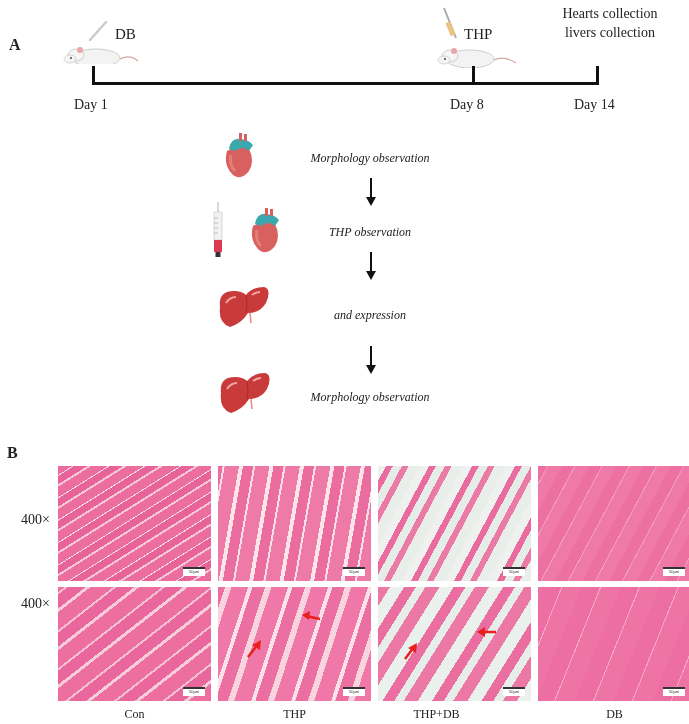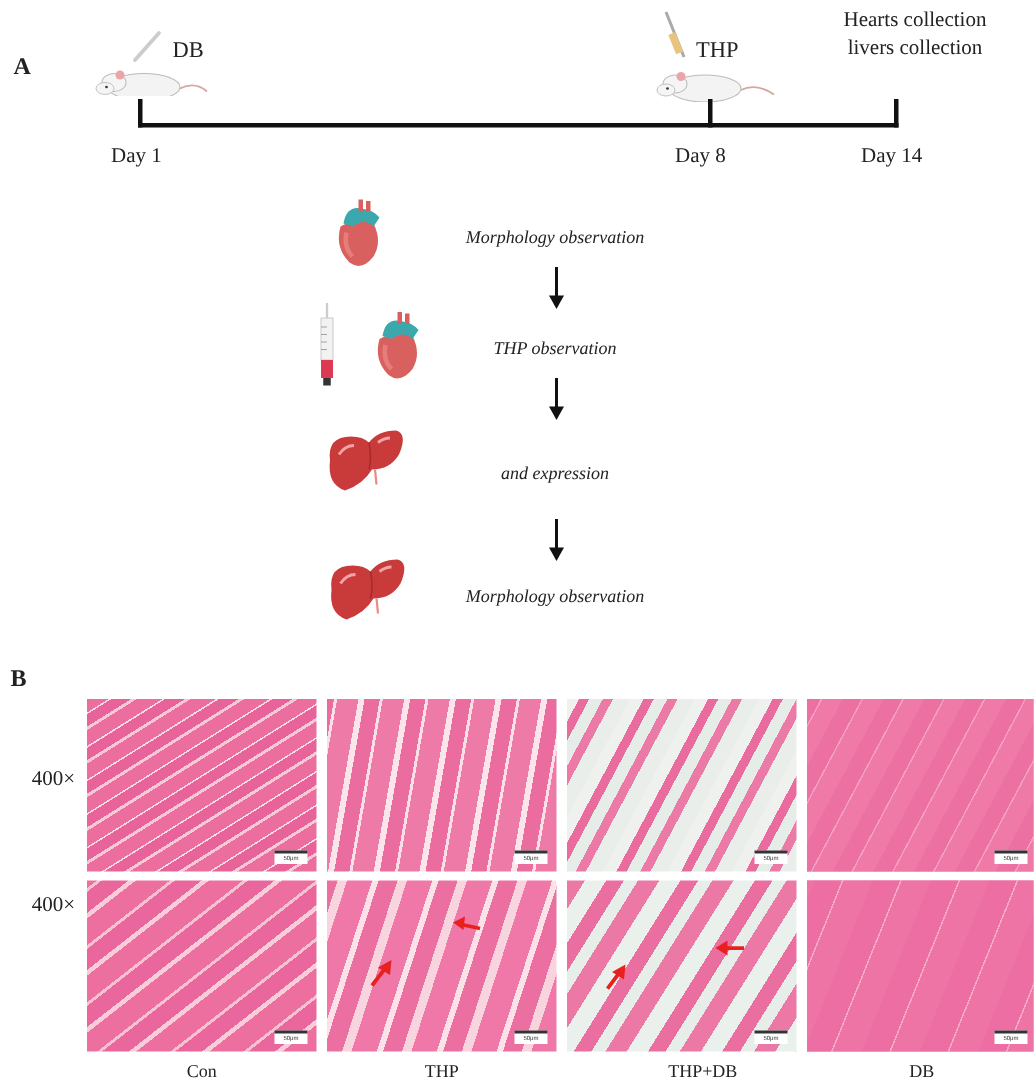--- a/index.html
+++ b/index.html
@@ -177,14 +177,14 @@
   </svg>
   <div class="scalebar">50μm</div>
 </div>
 <div class="abs histo" style="left:538px;top:587px;width:153px;height:114px;background:
   repeating-linear-gradient(-68deg,#ef74a6 0 18px,#f4a9c4 18px 19px,#ec6ea2 19px 36px),#ee76a6;">
   <div class="scalebar">50μm</div>
 </div>
 
 <div class="abs col-label" style="left:58px;top:707px;width:153px;">Con</div>
 <div class="abs col-label" style="left:218px;top:707px;width:153px;">THP</div>
-<div class="abs col-label" style="left:392px;top:707px;width:153px;">THP+DB</div>
+<div class="abs col-label" style="left:360px;top:707px;width:153px;">THP+DB</div>
 <div class="abs col-label" style="left:538px;top:707px;width:153px;">DB</div>
 
 </body></html>

